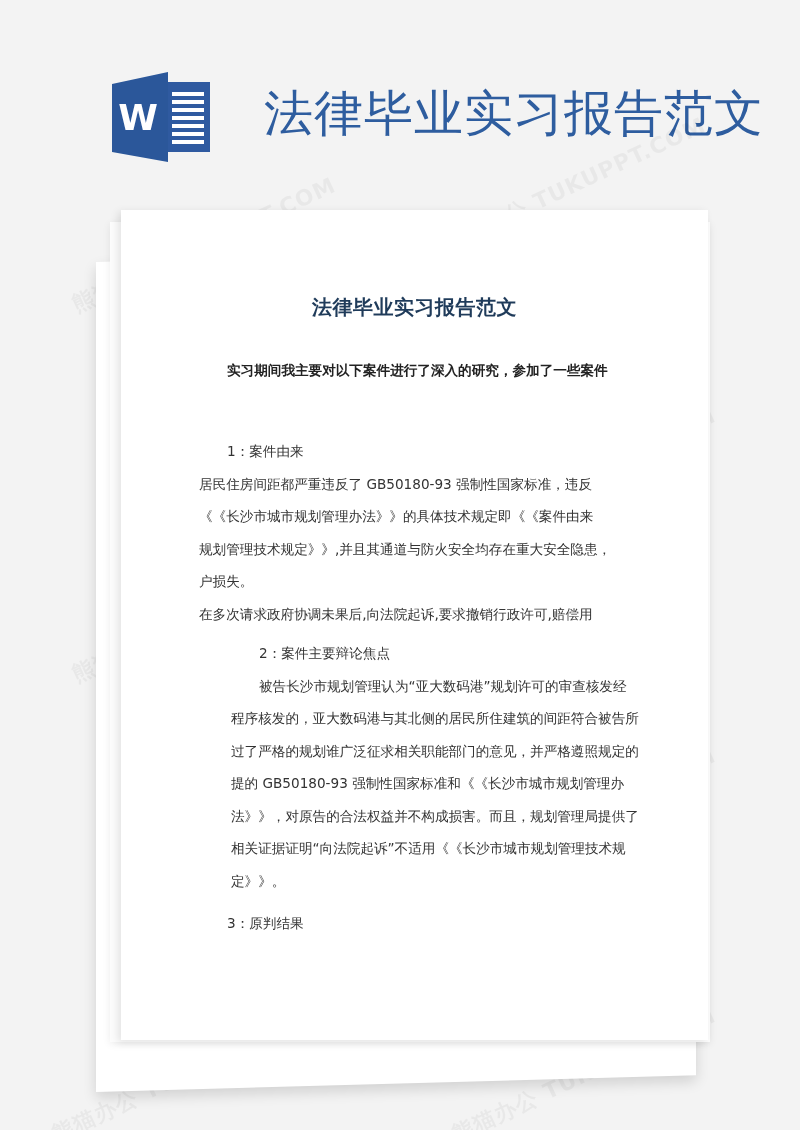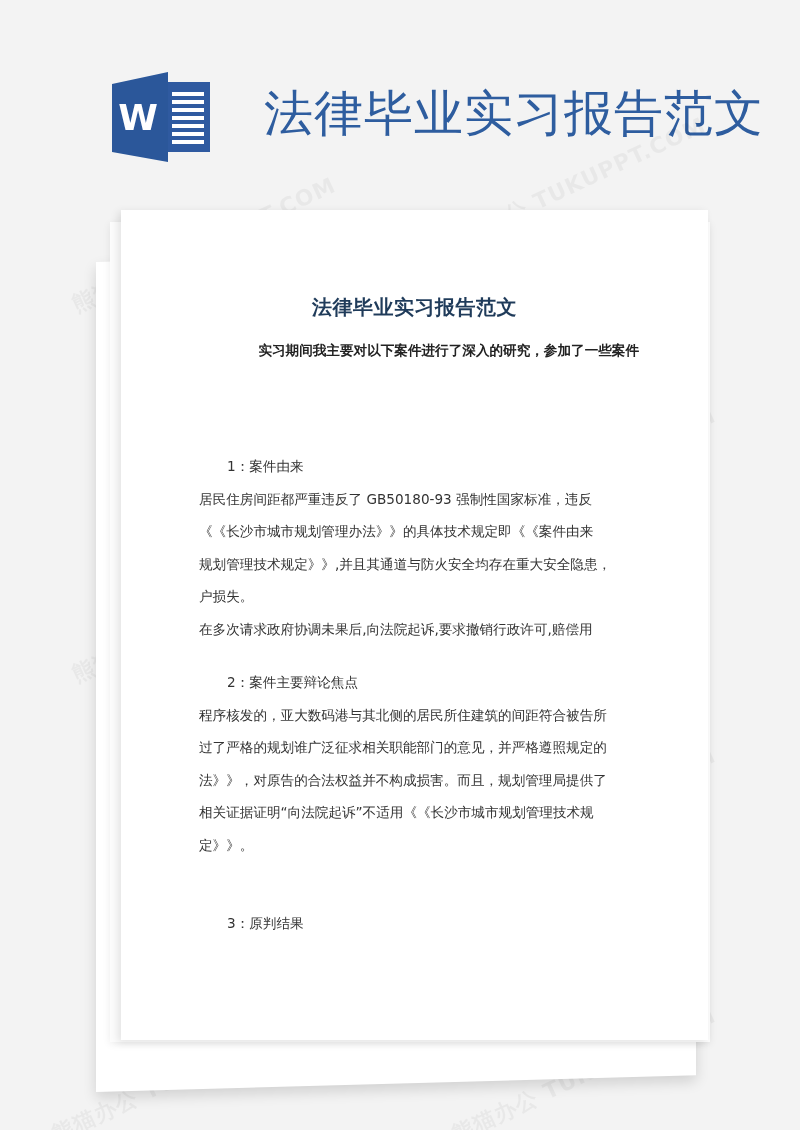--- a/index.html
+++ b/index.html
@@ -81,38 +81,40 @@
 <div class="watermark" style="left:440px;top:800px;">熊猫办公 TUKUPPT.COM</div>
 <div class="watermark" style="left:40px;top:1060px;">熊猫办公 TUKUPPT.COM</div>
 <div class="watermark" style="left:440px;top:1060px;">熊猫办公 TUKUPPT.COM</div>
 
 <div class="back-paper"></div>
 <div class="back-paper2"></div>
 
 <div class="page">
   <div class="doc-title">法律毕业实习报告范文</div>
 
-  <div class="para bold" style="top:124px;text-align:right;">
+  <div class="para bold" style="top:144px;">
     <span class="line indent">实习期间我主要对以下案件进行了深入的研究，参加了一些案件</span>
   </div>
 
 
-  <div class="para" style="top:240px;">
+  <div class="para" style="top:225px;">
     <span class="line indent">1：案件由来</span>
     <span class="line">居民住房间距都严重违反了 GB50180-93 强制性国家标准，违反</span>
     <span class="line">《《长沙市城市规划管理办法》》的具体技术规定即《《案件由来</span>
     <span class="line">规划管理技术规定》》,并且其通道与防火安全均存在重大安全隐患，</span>
     <span class="line">户损失。</span>
     <span class="line">在多次请求政府协调未果后,向法院起诉,要求撤销行政许可,赔偿用</span>
   </div>
 
-  <div class="para" style="top:456px;">
+  <div class="para" style="top:427px;margin-left:32px;">
     <span class="line indent">2：案件主要辩论焦点</span>
+    <span class="line indent">被告长沙市规划管理认为“亚大数码港”规划许可的审查核发经</span>
     <span class="line">程序核发的，亚大数码港与其北侧的居民所住建筑的间距符合被告所</span>
     <span class="line">过了严格的规划谁广泛征求相关职能部门的意见，并严格遵照规定的</span>
+    <span class="line">提的 GB50180-93 强制性国家标准和《《长沙市城市规划管理办</span>
     <span class="line">法》》，对原告的合法权益并不构成损害。而且，规划管理局提供了</span>
     <span class="line">相关证据证明“向法院起诉”不适用《《长沙市城市规划管理技术规</span>
     <span class="line">定》》。</span>
   </div>
 
   <div class="para" style="top:697px;">
     <span class="line indent">3：原判结果</span>
   </div>
 </div>
 

